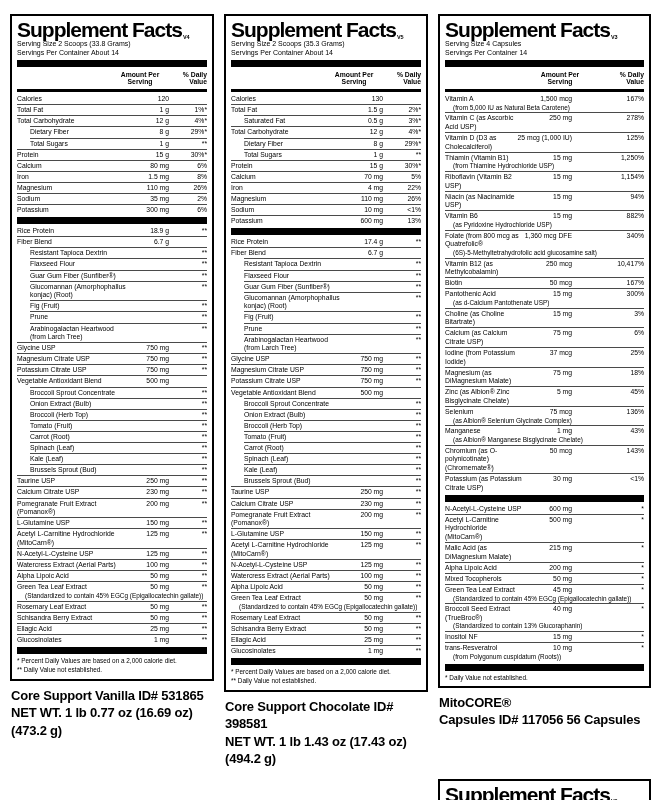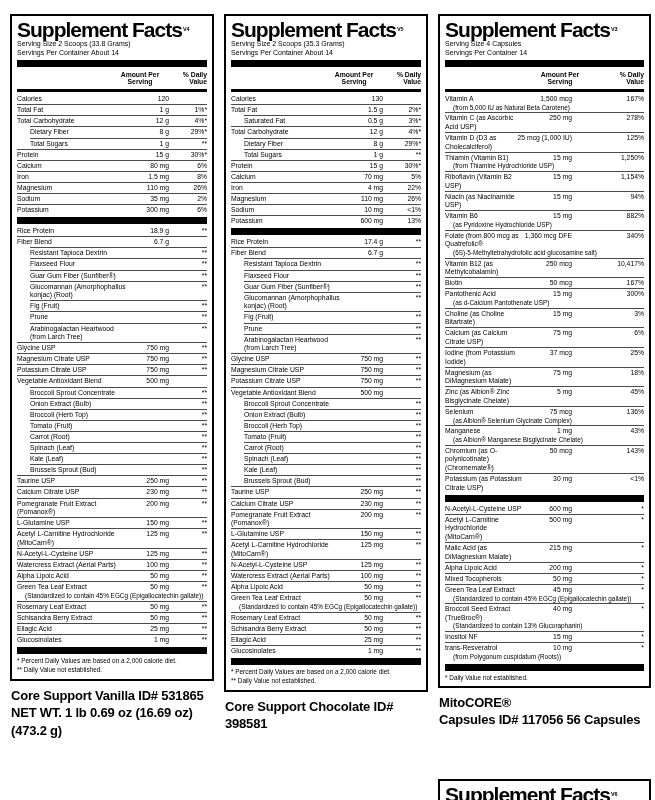--- a/index.html
+++ b/index.html
@@ -5,21 +5,21 @@
   html,body{margin:0;padding:0;background:#ffffff;}
   body{width:655px;height:800px;font-family:"Liberation Sans","DejaVu Sans",sans-serif;color:#000;overflow:hidden;}
   .page{display:flex;gap:10px;padding:14px 4px 0 10px;box-sizing:border-box;}
   .col{display:flex;flex-direction:column;}
   .col1{width:206px;}
   .col2{width:206px;}
   .col3{width:215px;}
   .panel-wrap{margin-bottom:4px;}
   .gap-between{height:46px;}
   .panel{border:2px solid #000;background:#fff;padding:3px 5px 4px 5px;box-sizing:border-box;}
-  .sf-title{font-weight:800;font-size:21px;letter-spacing:-1px;line-height:1;white-space:nowrap;display:flex;align-items:center;}
+  .sf-title{font-weight:800;font-size:21px;letter-spacing:-1px;line-height:1;white-space:nowrap;display:flex;align-items:flex-end;}
   .sf-title .ver{font-size:5.5px;font-weight:700;letter-spacing:0;margin-left:1px;position:relative;top:0px;}
   .serving{font-size:7px;line-height:1.25;}
   .bar{background:#000;height:7px;margin:2px 0;}
   .bar.medium{height:3px;}
   .hdr{display:flex;justify-content:flex-end;font-weight:700;font-size:6.8px;line-height:1.15;padding:2px 0 1px 0;}
   .hdr .amt{text-align:center;white-space:pre-line;}
   .hdr .dv{text-align:right;white-space:pre-line;}
   .pow .hdr .amt{width:62px;}
   .pow .hdr .dv{width:36px;}
   .caps .hdr .amt{width:84px;}
@@ -381,21 +381,21 @@
                 <span class="d">**</span>
               </div>
             </div>
           </div>
           <div class="bar"></div>
           <div class="fn">* Percent Daily Values are based on a 2,000 calorie diet.</div>
           <div class="fn">** Daily Value not established.</div>
         </div>
         <div class="caption">
           <div>Core Support Vanilla ID# 531865</div>
-          <div>NET WT. 1 lb 0.69 oz (16.69 oz) (473.2 g)</div>
+          <div>NET WT. 1 lb 0.77 oz (16.69 oz) (473.2 g)</div>
         </div>
       </section>
   </div>
   <div class="col col2">
     <section class="panel-wrap pow">
         <div class="panel">
           <div class="sf-title">
             <span>Supplement Facts</span>
             <sup class="ver">V5</sup>
           </div>
@@ -736,20 +736,21 @@
                 <span class="d">**</span>
               </div>
             </div>
           </div>
           <div class="bar"></div>
           <div class="fn">* Percent Daily Values are based on a 2,000 calorie diet.</div>
           <div class="fn">** Daily Value not established.</div>
         </div>
         <div class="caption">
           <div>Core Support Chocolate ID# 398581</div>
+          <div>NET WT. 1 lb 1.43 oz (17.43 oz) (494.2 g)</div>
         </div>
       </section>
   </div>
   <div class="col col3">
     <section class="panel-wrap caps">
         <div class="panel">
           <div class="sf-title">
             <span>Supplement Facts</span>
             <sup class="ver">V3</sup>
           </div>

